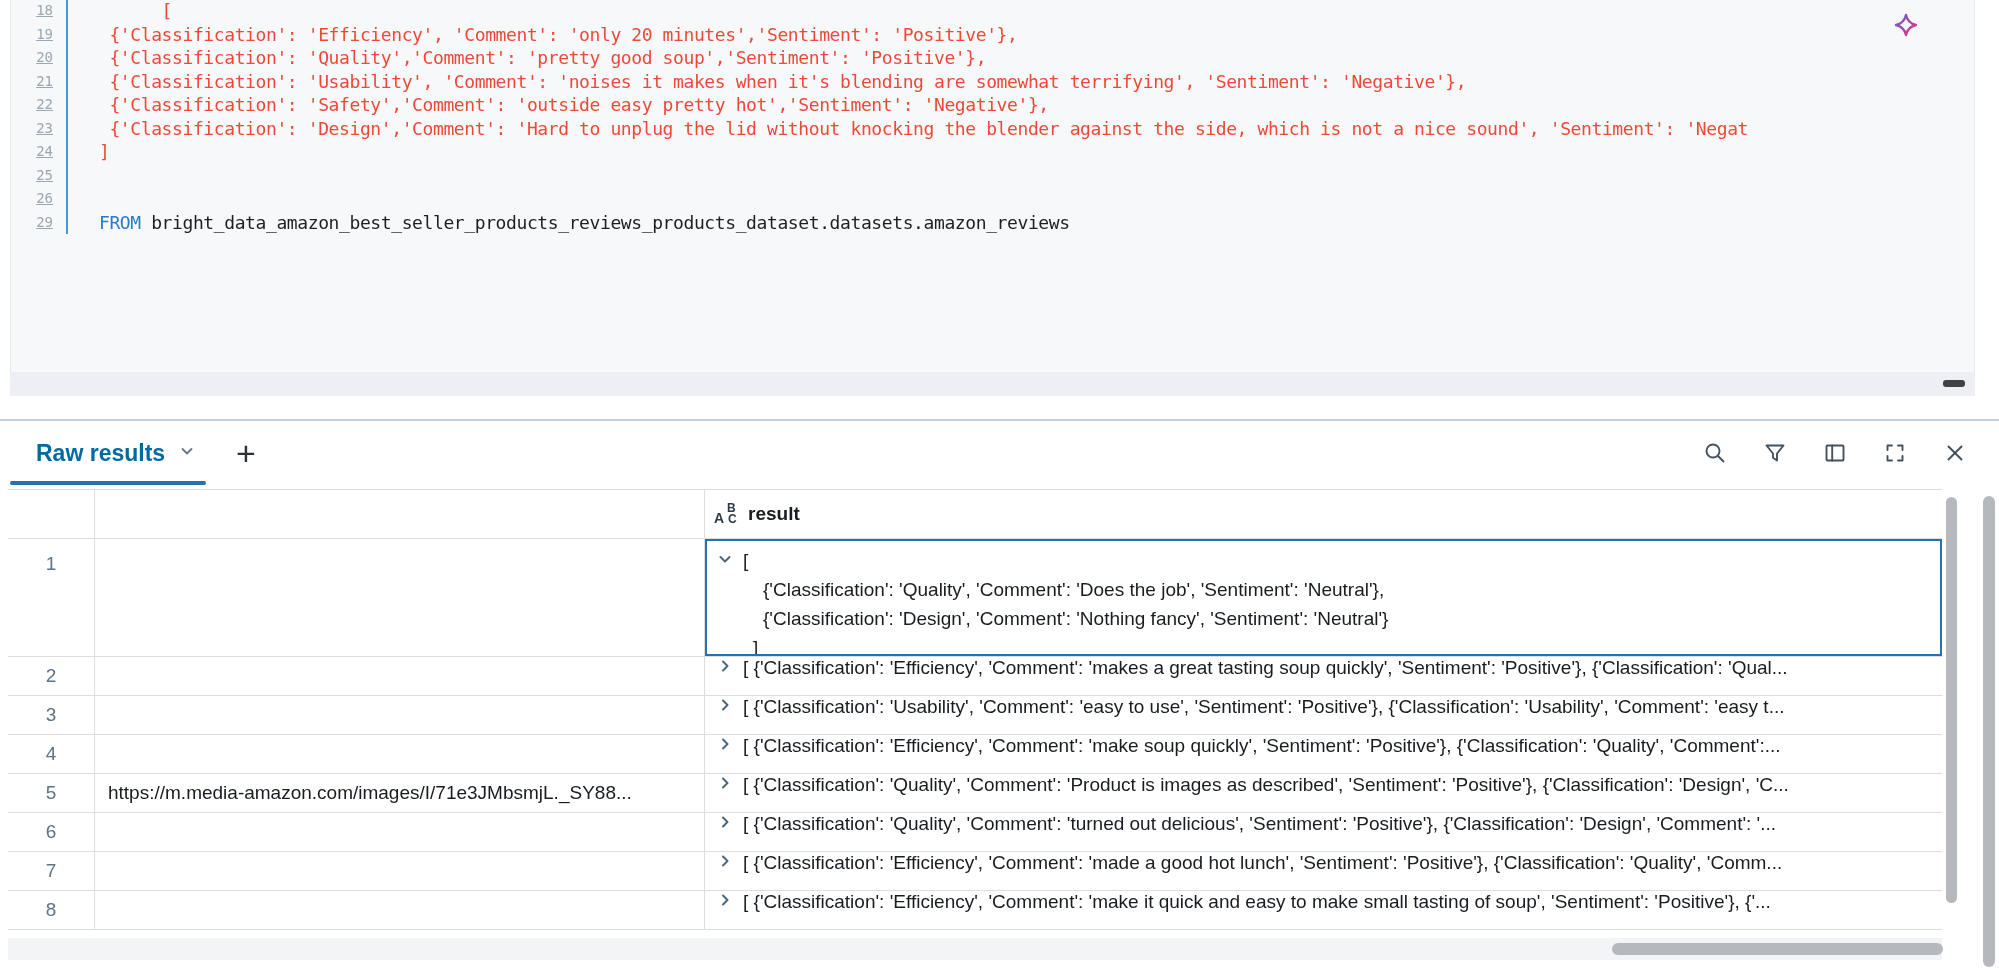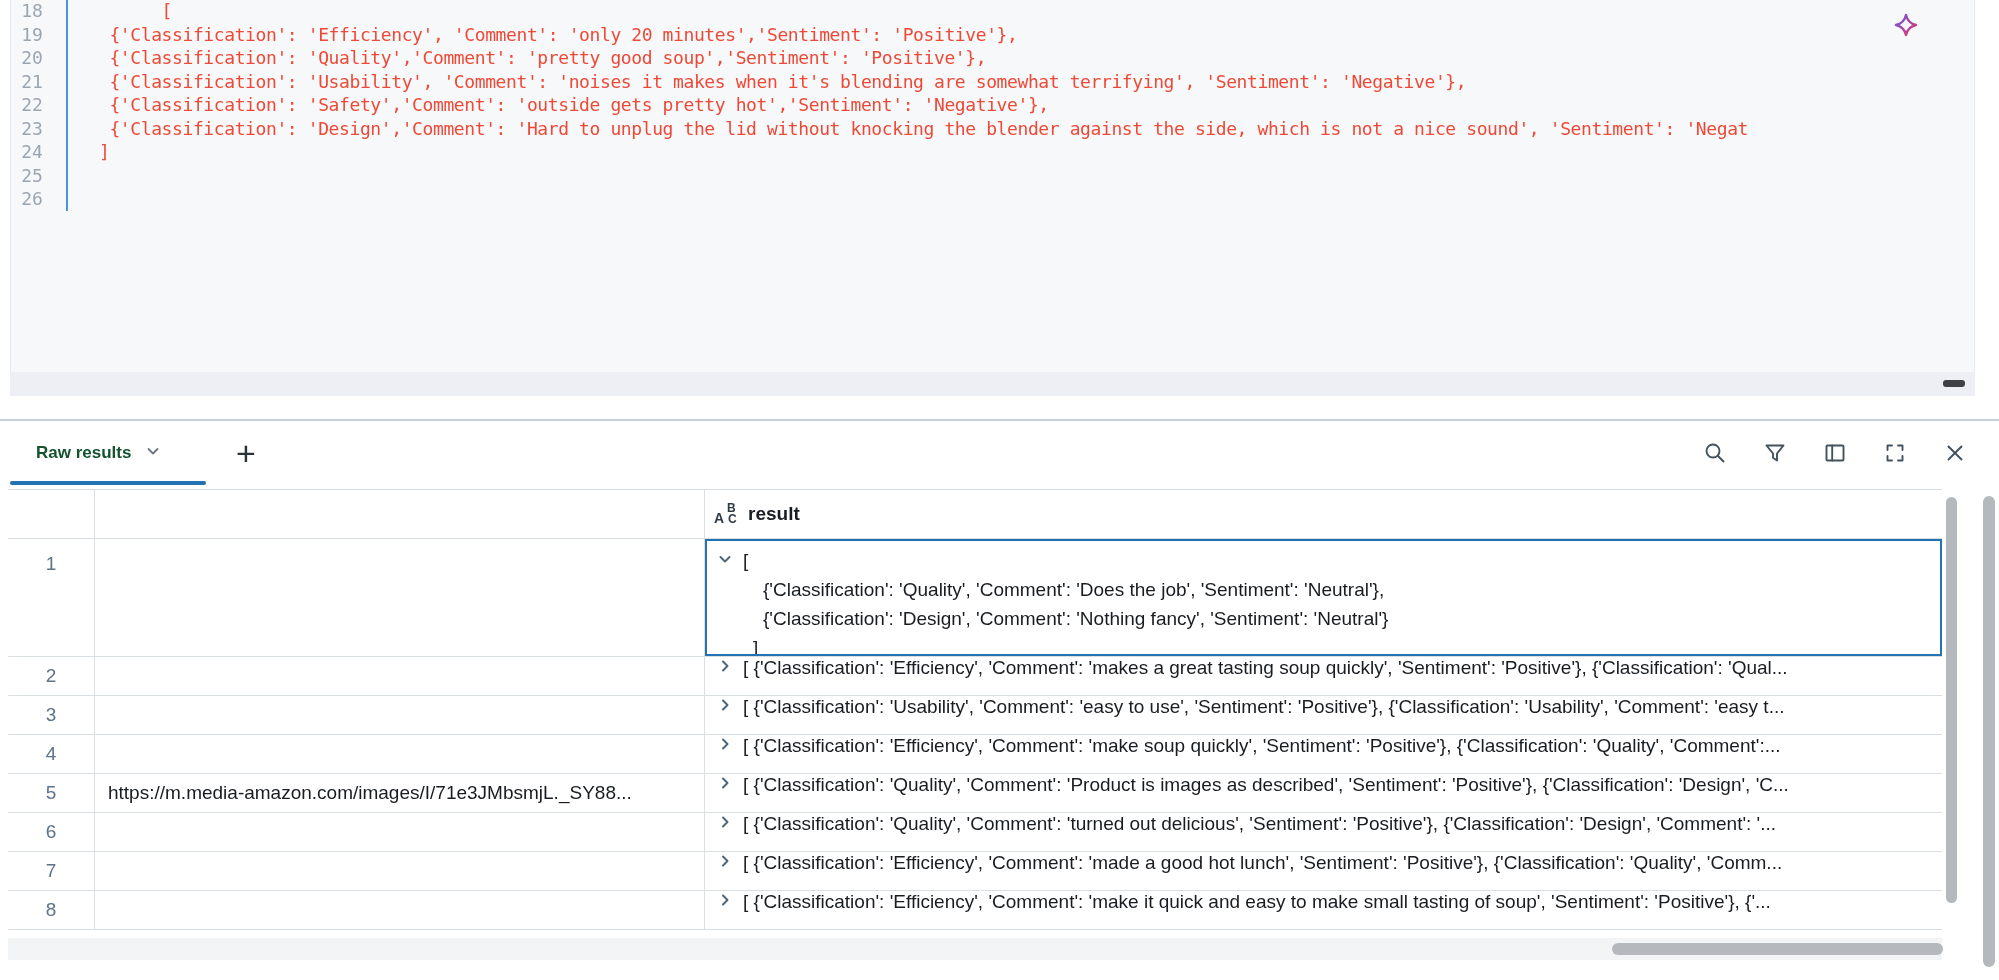--- a/index.html
+++ b/index.html
@@ -12,23 +12,23 @@
   
   #editor {
     position:absolute; left:10px; top:0; width:1965px; height:372px;
     background:#f7f8f9; border-left:1px solid #e7eaec; border-right:1px solid #e7eaec;
     overflow:hidden;
   }
   #editor-lines { position:absolute; left:0; top:-1px; width:100%; }
   .editor-line { display:flex; height:23.5px; line-height:23.5px; position:relative; }
   .editor-line.active { background:#ffffff; }
   .line-number {
-    width:57px; flex:0 0 57px; text-align:center; padding-right:13px;
+    width:57px; flex:0 0 57px; text-align:right; padding-right:13px;
     font-family:"DejaVu Sans Mono","Liberation Mono",monospace;
-    font-size:18px; color:#9aa6b2; border-right:2px solid #4f94d4;
+    font-size:14px; color:#9aa6b2; border-right:2px solid #4f94d4;text-decoration:underline;
   }
   .editor-line.active .line-number { color:#404c57; }
   .line-code {
     flex:1; padding-left:31px; white-space:pre; overflow:hidden;
     font-family:"DejaVu Sans Mono","Liberation Mono",monospace;
     font-size:18px; letter-spacing:-0.4px; color:#1c2024;
   }
   .c-str { color:#ee4937; }
   .c-kw  { color:#2e78c7; }
   .c-num { color:#3aa245; }
@@ -46,21 +46,21 @@
 
   
   #splitter { position:absolute; left:0; top:419px; width:1999px; height:2px; background:#c3d2dc; }
 
   
   #tabbar { position:absolute; left:0; top:421px; width:1999px; height:68px; background:#fff; }
   #results-tab {
     position:absolute; left:10px; top:0; height:64px; padding:0 16px 0 26px;
     display:flex; align-items:center; gap:14px; cursor:pointer;
   }
-  #results-tab-label { color:#14532d; font-size:17px; font-weight:600; }
+  #results-tab-label { color:#0369a1; font-size:23px; font-weight:600; }
   #tab-underline { position:absolute; left:10px; top:60px; width:196px; height:4px; background:#2272b4; border-radius:2px; }
   #add-tab {
     position:absolute; left:222px; top:8px; width:48px; height:48px;
     display:flex; align-items:center; justify-content:center;
     font-size:34px; font-weight:300; color:#2b3338; cursor:pointer;
   }
   .toolbar-icons { position:absolute; right:14px; top:8px; display:flex; align-items:center; }
   .tb-icon { width:60px; height:48px; display:flex; align-items:center; justify-content:center; cursor:pointer; }
   .tb-icon svg { stroke:#44525d; fill:none; stroke-width:1.9; stroke-linecap:round; stroke-linejoin:round; }
 
@@ -124,37 +124,41 @@
         <div class="editor-line">
           <span class="line-number">20</span>
           <span class="line-code"><span class="c-str"> {'Classification': 'Quality','Comment': 'pretty good soup','Sentiment': 'Positive'},</span></span>
         </div>
         <div class="editor-line">
           <span class="line-number">21</span>
           <span class="line-code"><span class="c-str"> {'Classification': 'Usability', 'Comment': 'noises it makes when it's blending are somewhat terrifying', 'Sentiment': 'Negative'},</span></span>
         </div>
         <div class="editor-line">
           <span class="line-number">22</span>
-          <span class="line-code"><span class="c-str"> {'Classification': 'Safety','Comment': 'outside gets pretty hot','Sentiment': 'Negative'},</span></span>
+          <span class="line-code"><span class="c-str"> {'Classification': 'Safety','Comment': 'outside easy pretty hot','Sentiment': 'Negative'},</span></span>
         </div>
         <div class="editor-line">
           <span class="line-number">23</span>
           <span class="line-code"><span class="c-str"> {'Classification': 'Design','Comment': 'Hard to unplug the lid without knocking the blender against the side, which is not a nice sound', 'Sentiment': 'Negat</span></span>
         </div>
         <div class="editor-line">
           <span class="line-number">24</span>
           <span class="line-code"><span class="c-str">]</span></span>
         </div>
         <div class="editor-line">
           <span class="line-number">25</span>
           <span class="line-code"></span>
         </div>
         <div class="editor-line">
           <span class="line-number">26</span>
           <span class="line-code"></span>
+        </div>
+        <div class="editor-line">
+          <span class="line-number">29</span>
+          <span class="line-code"><span class="c-kw">FROM</span><span class="c-plain"> bright_data_amazon_best_seller_products_reviews_products_dataset.datasets.amazon_reviews</span></span>
         </div>
       </div>
     <div id="assistant-sparkle">
       <svg width="34" height="34" viewBox="0 0 34 34">
         <defs>
           <linearGradient id="sparkGrad" x1="0" y1="0" x2="1" y2="1">
             <stop offset="0" stop-color="#6a5be2"></stop>
             <stop offset="1" stop-color="#e8356e"></stop>
           </linearGradient>
         </defs>

